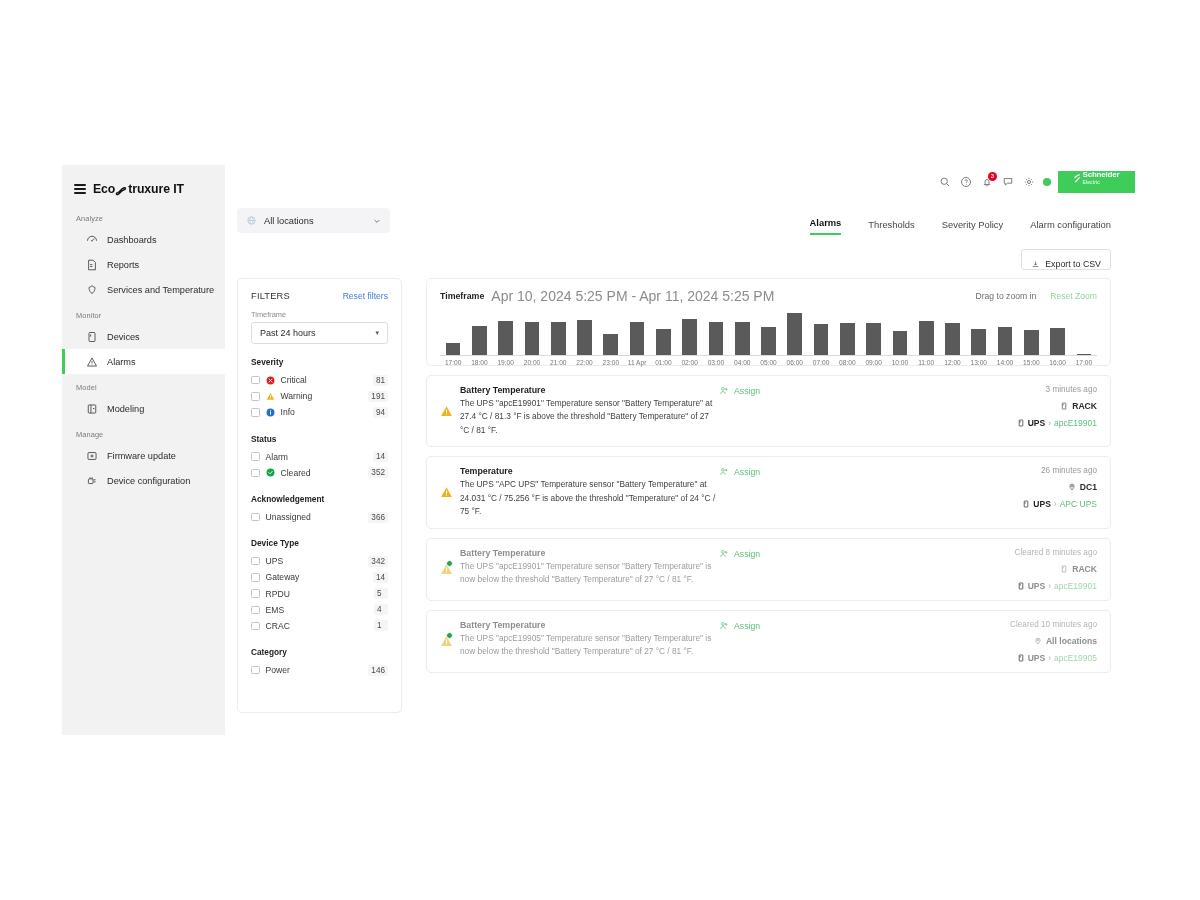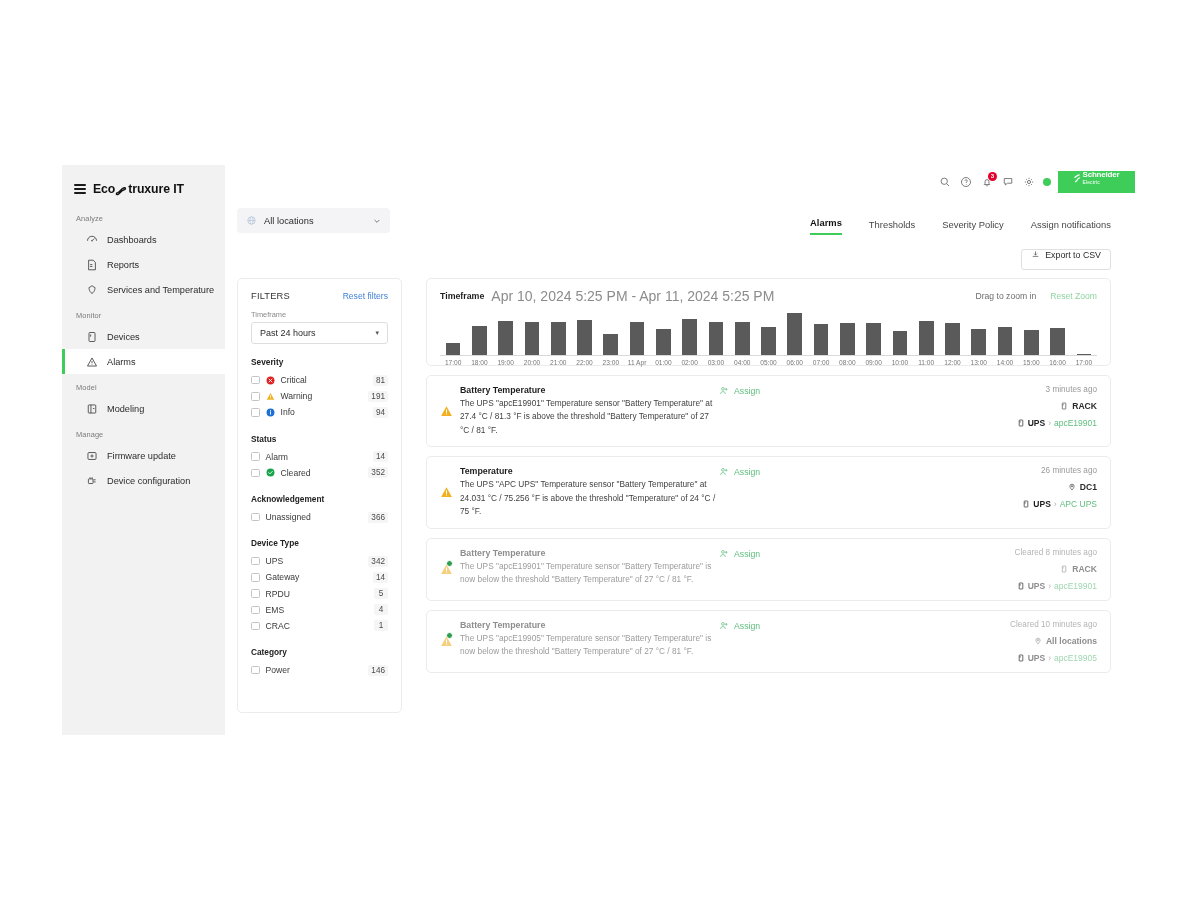--- a/index.html
+++ b/index.html
@@ -117,21 +117,21 @@
   .tab {
     font-size: 9.4px; color: #474747; padding-bottom: 5px; cursor: pointer;
     white-space: nowrap;
   }
   .tab.active { color: #111; font-weight: bold; border-bottom: 2px solid #3dcd58; }
 
   
   .exportrow { display: flex; justify-content: flex-end; padding-right: 24px; margin-top: 10px; }
   .btn-export {
     height: 21px; border: 1px solid #e0e0e0; border-radius: 3px; background: #fff;
-    display: flex; align-items: flex-start; gap: 5px; padding: 0 9px;
+    display: flex; align-items: flex-end; gap: 5px; padding: 0 9px;
     font-size: 8.8px; color: #2b2b2b; cursor: pointer;
   }
 
   
   .content { display: flex; gap: 24px; padding: 8px 24px 0 12px; }
 
   .filters {
     width: 165px; flex: 0 0 165px;
     background: #fff; border: 1px solid #ececec; border-radius: 5px;
     padding: 12px 13px 0 13px;
@@ -151,21 +151,21 @@
   .frow {
     display: flex; align-items: center; gap: 6px;
     padding: 2.6px 0; font-size: 8.6px; color: #3a3a3a; cursor: pointer;
   }
   .cbx {
     width: 8.5px; height: 8.5px; border: 1px solid #c4c4c4; border-radius: 1.5px;
     flex: 0 0 8.5px; background: #fff;
   }
   .fcount {
     margin-left: auto; font-size: 8.2px; color: #4a4a4a;
-    background: #f5f5f5; border-radius: 2px; padding: 1px 3px; min-width: 14px; text-align: center;
+    background: #f5f5f5; border-radius: 2px; padding: 1px 3px; min-width: 14px; text-align: left;
   }
   .sev-ic { width: 9px; height: 9px; flex: 0 0 9px; display: flex; align-items: center; justify-content: center; }
 
   .rightcol { flex: 1; min-width: 0; display: flex; flex-direction: column; gap: 9px; }
 
   
   .card {
     background: #fff; border: 1px solid #ececec; border-radius: 5px;
   }
   .chartcard { padding: 9px 13px 6px 13px; }
@@ -388,21 +388,21 @@
           <svg viewBox="0 0 12 12" width="8" height="8" fill="none" stroke="#5a5a5a" stroke-width="1.2">
             <path d="M2.5 4.5L6 8l3.5-3.5"></path>
           </svg>
         </span>
       </div>
 
       <div class="tabs">
         <div class="tab active">Alarms</div>
         <div class="tab">Thresholds</div>
         <div class="tab">Severity Policy</div>
-        <div class="tab">Assign notifications</div>
+        <div class="tab">Alarm configuration</div>
       </div>
     </div>
 
     <div class="exportrow">
       <div class="btn-export">
         <span>
           <svg viewBox="0 0 16 16" width="9" height="9" fill="none" stroke="#4a4a4a" stroke-width="1.2">
             <path d="M8 2.6v6.2M5.4 6.4L8 9l2.6-2.6"></path>
               <path d="M3 11.4h10"></path>
           </svg>

